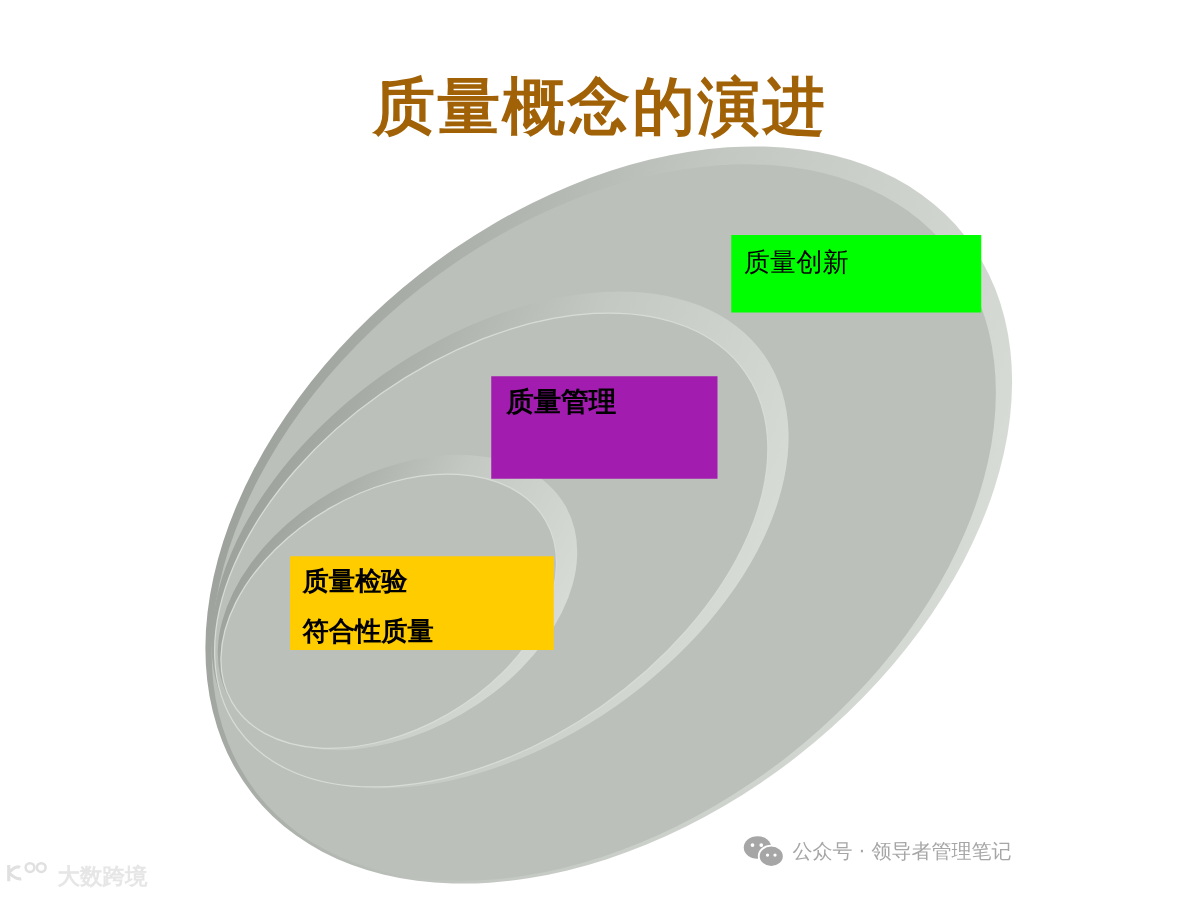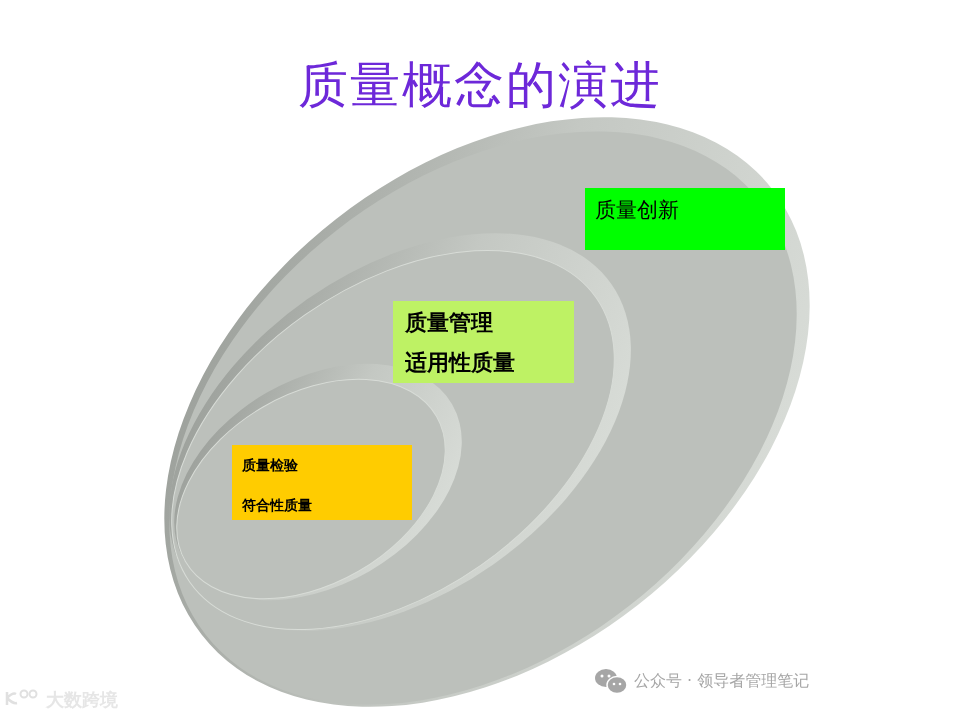--- a/index.html
+++ b/index.html
@@ -1,23 +1,23 @@
 <!DOCTYPE html>
 <html><head>
 <meta charset="utf-8">
 <style>
   html, body { margin:0; padding:0; }
   body { width:960px; height:720px; background:#ffffff; position:relative; overflow:hidden; font-family:"DejaVu Sans", sans-serif; }
-  .title { position:absolute; left:0; top:52px; width:960px; text-align:center; font-family:"DejaVu Serif", serif; font-size:50px; color:#6d28d9; letter-spacing:2px; }
+  .title { position:absolute; left:0; top:52px; width:960px; text-align:center; font-family:"DejaVu Serif", serif; font-size:50px; color:#a16207; letter-spacing:2px;font-weight:bold; }
   svg.diagram { position:absolute; left:0; top:0; }
   .label { position:absolute; color:#000; box-sizing:border-box; }
   .label .line { display:block; white-space:nowrap; }
   .lbl-innovation { left:585px; top:188px; width:200px; height:62px; background:#00ff00; padding:8px 0 0 10px; font-size:21px; line-height:29px; }
-  .lbl-management { left:393px; top:301px; width:181px; height:82px; background:#bef264; padding:2px 0 12px 12px; font-size:22px; font-weight:bold; line-height:40px; }
-  .lbl-inspection { left:232px; top:445px; width:180px; height:75px; background:#ffcc00; padding:0 0 0 10px; font-size:14px; font-weight:bold; line-height:40px; }
+  .lbl-management { left:393px; top:301px; width:181px; height:82px; background:#a21caf; padding:2px 0 12px 12px; font-size:22px; font-weight:bold; line-height:40px; }
+  .lbl-inspection { left:232px; top:445px; width:211px; height:75px; background:#ffcc00; padding:0 0 0 10px; font-size:21px; font-weight:bold; line-height:40px; }
   .watermark { position:absolute; left:594px; top:667px; color:#a6a6a6; font-size:16px; white-space:nowrap; display:flex; align-items:center; }
   .wechat-icon { width:34px; height:28px; margin-right:6px; position:relative; }
   .corner-logo { position:absolute; left:4px; top:688px; color:#e6e6e6; font-size:18px; font-weight:bold; white-space:nowrap; display:flex; align-items:center;text-align:right; }
 </style>
 </head>
 <body>
 
 <div class="title">质量概念的演进</div>
 
 <svg class="diagram" width="960" height="720" viewBox="0 0 960 720">
@@ -44,21 +44,20 @@
     <ellipse cx="311" cy="489" rx="145" ry="95" transform="rotate(-30 311 489)" fill="#bcc0bb" stroke="#d8dcd7" stroke-width="1"></ellipse>
   </g>
 </svg>
 
 <div class="label lbl-innovation">
   <span class="line">质量创新</span>
 </div>
 
 <div class="label lbl-management">
   <span class="line">质量管理</span>
-  <span class="line">适用性质量</span>
 </div>
 
 <div class="label lbl-inspection">
   <span class="line">质量检验</span>
   <span class="line">符合性质量</span>
 </div>
 
 <div class="watermark">
   <span class="wechat-icon">
     <svg width="34" height="28" viewBox="0 0 34 28">

